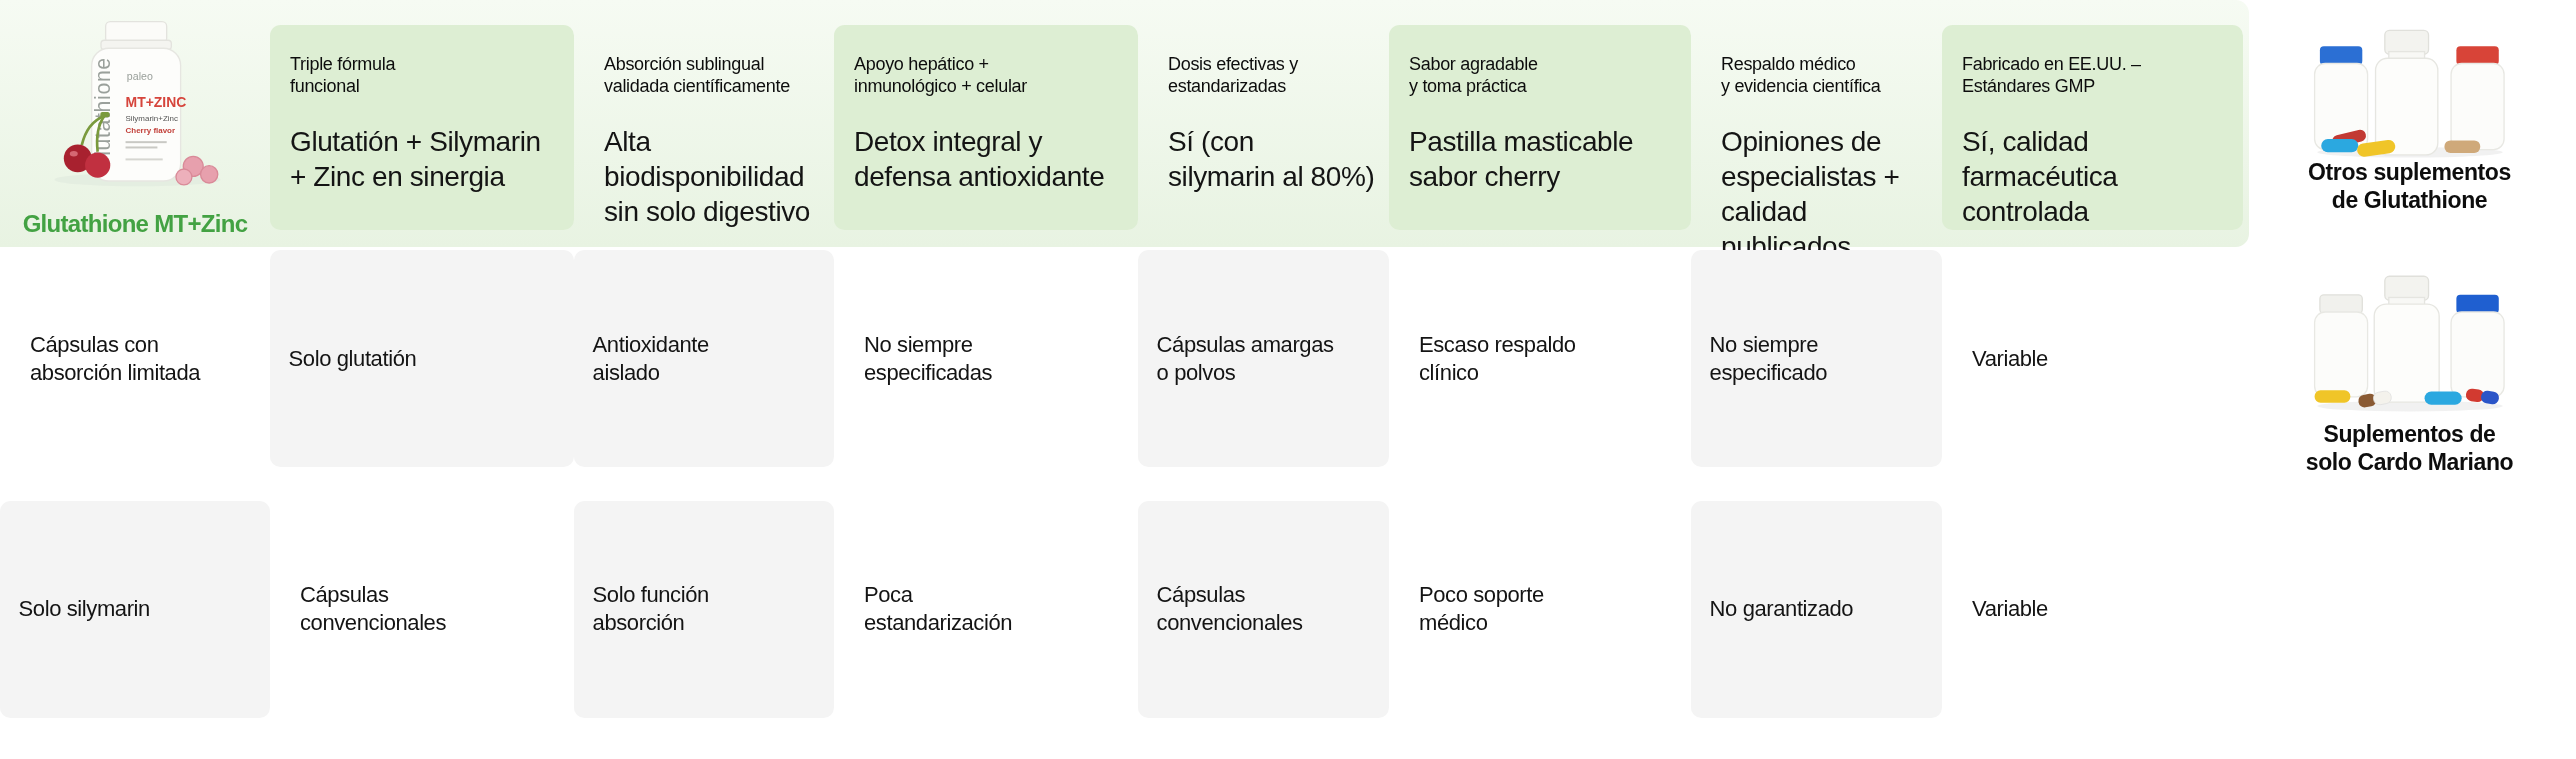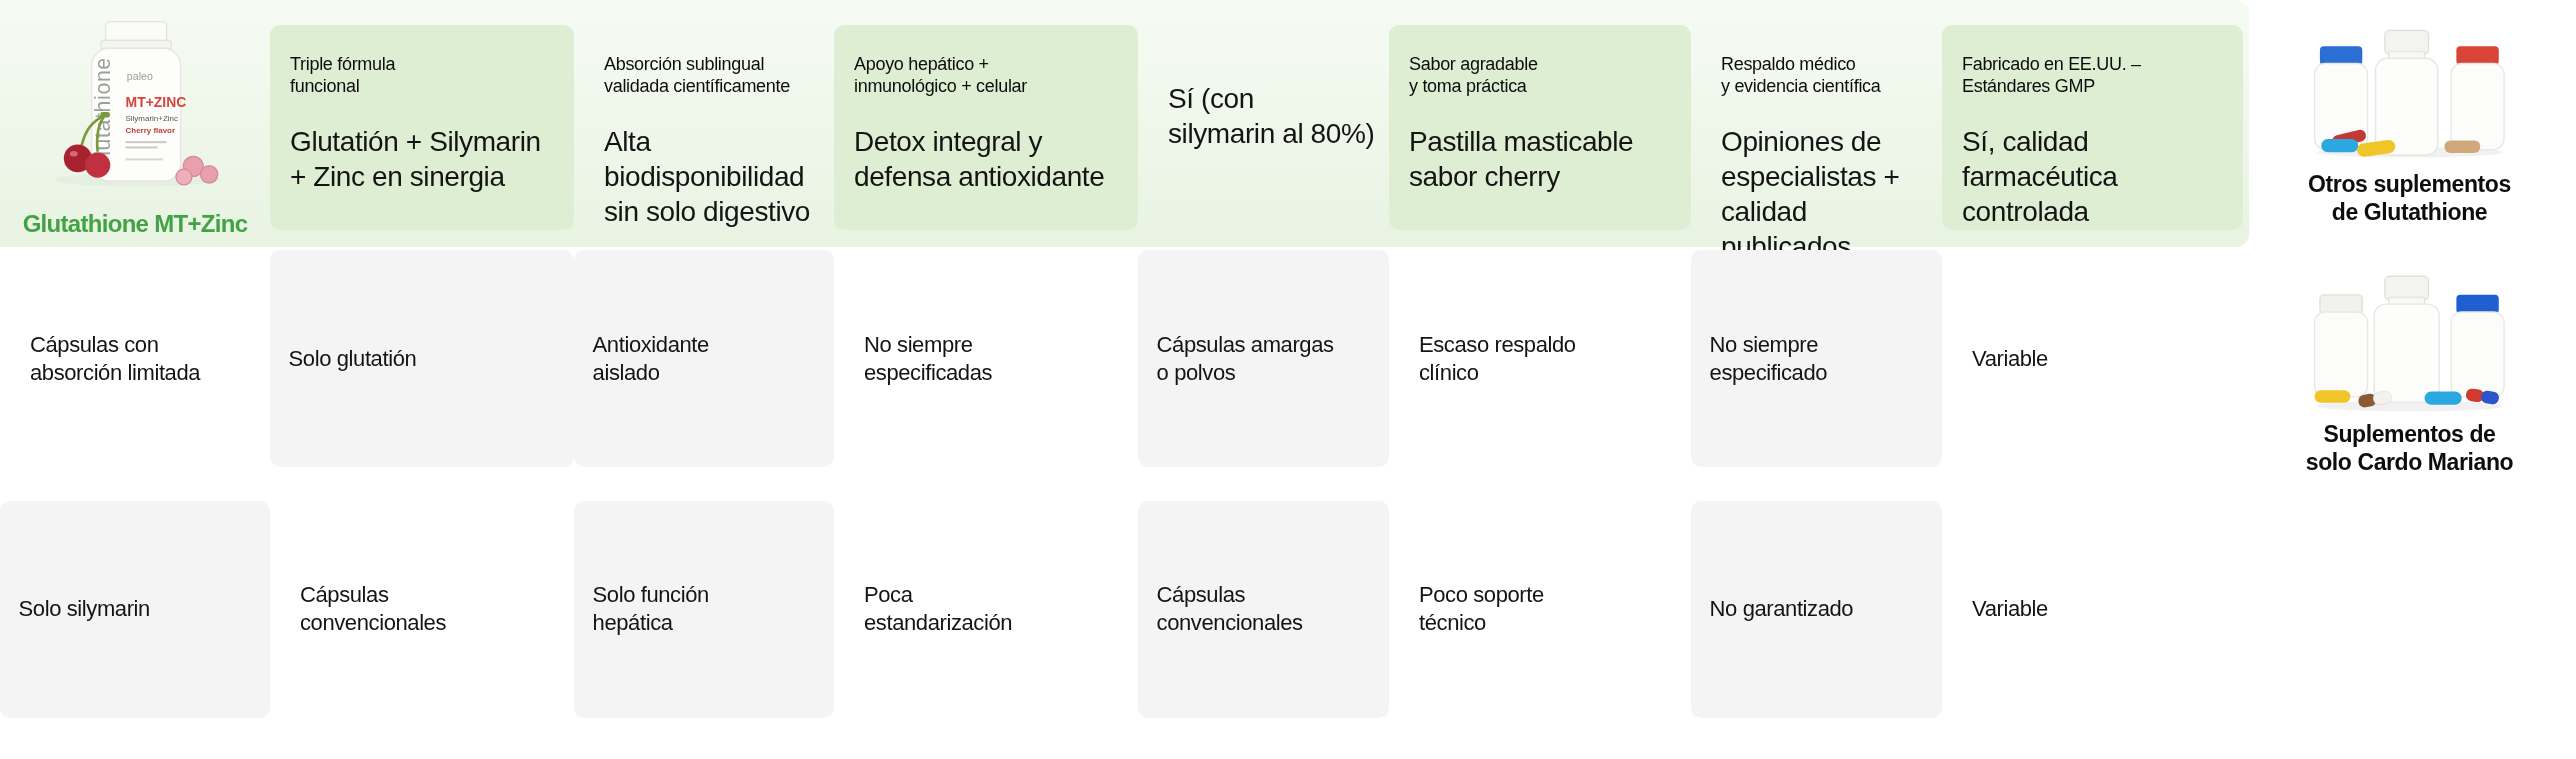--- a/index.html
+++ b/index.html
@@ -50,21 +50,21 @@
   .brand-name{
     margin-top:23px;font-size:24px;font-weight:800;letter-spacing:-0.7px;
     color:#43a243;text-align:center;line-height:1.0;
   }
   .photo2{margin-top:29px;}
   .photo3{margin-top:25px;}
   .caption{
     font-size:23px;font-weight:700;line-height:1.2;letter-spacing:-0.4px;
     text-align:center;white-space:pre-line;color:#0d0d0d;
   }
-  .cap2{margin-top:12px;}
+  .cap2{margin-top:0;}
   .cap3{margin-top:8px;}
   svg text{font-family:"Liberation Sans",sans-serif;}
 </style>
 </head>
 <body>
 
 <div class="canvas">
   <div class="band"></div>
 
   <div class="grid">
@@ -119,20 +119,22 @@
     </div>
     <div class="cellwrap">
       <div class="hcell">
         <div class="hlabel">Apoyo hepático +
 inmunológico + celular</div>
         <div class="hvalue">Detox integral y
 defensa antioxidante</div>
       </div>
     </div>
     <div class="cellwrap hplain">
+      <div class="hlabel">Dosis efectivas y
+estandarizadas</div>
       <div class="hvalue">Sí (con
 silymarin al 80%)</div>
     </div>
     <div class="cellwrap">
       <div class="hcell">
         <div class="hlabel">Sabor agradable
 y toma práctica</div>
         <div class="hvalue">Pastilla masticable
 sabor cherry</div>
       </div>
@@ -268,39 +270,39 @@
     </div>
     <div class="cellwrap r3">
       <div class="bcell bplain">
           <div class="bvalue">Cápsulas
 convencionales</div>
         </div>
     </div>
     <div class="cellwrap r3">
       <div class="bcell">
           <div class="bvalue">Solo función
-hepática</div>
+absorción</div>
         </div>
     </div>
     <div class="cellwrap r3">
       <div class="bcell bplain">
           <div class="bvalue">Poca
 estandarización</div>
         </div>
     </div>
     <div class="cellwrap r3">
       <div class="bcell">
           <div class="bvalue">Cápsulas
 convencionales</div>
         </div>
     </div>
     <div class="cellwrap r3">
       <div class="bcell bplain">
           <div class="bvalue">Poco soporte
-técnico</div>
+médico</div>
         </div>
     </div>
     <div class="cellwrap r3">
       <div class="bcell">
           <div class="bvalue">No garantizado</div>
         </div>
     </div>
     <div class="cellwrap r3">
       <div class="bcell bplain">
           <div class="bvalue">Variable</div>

